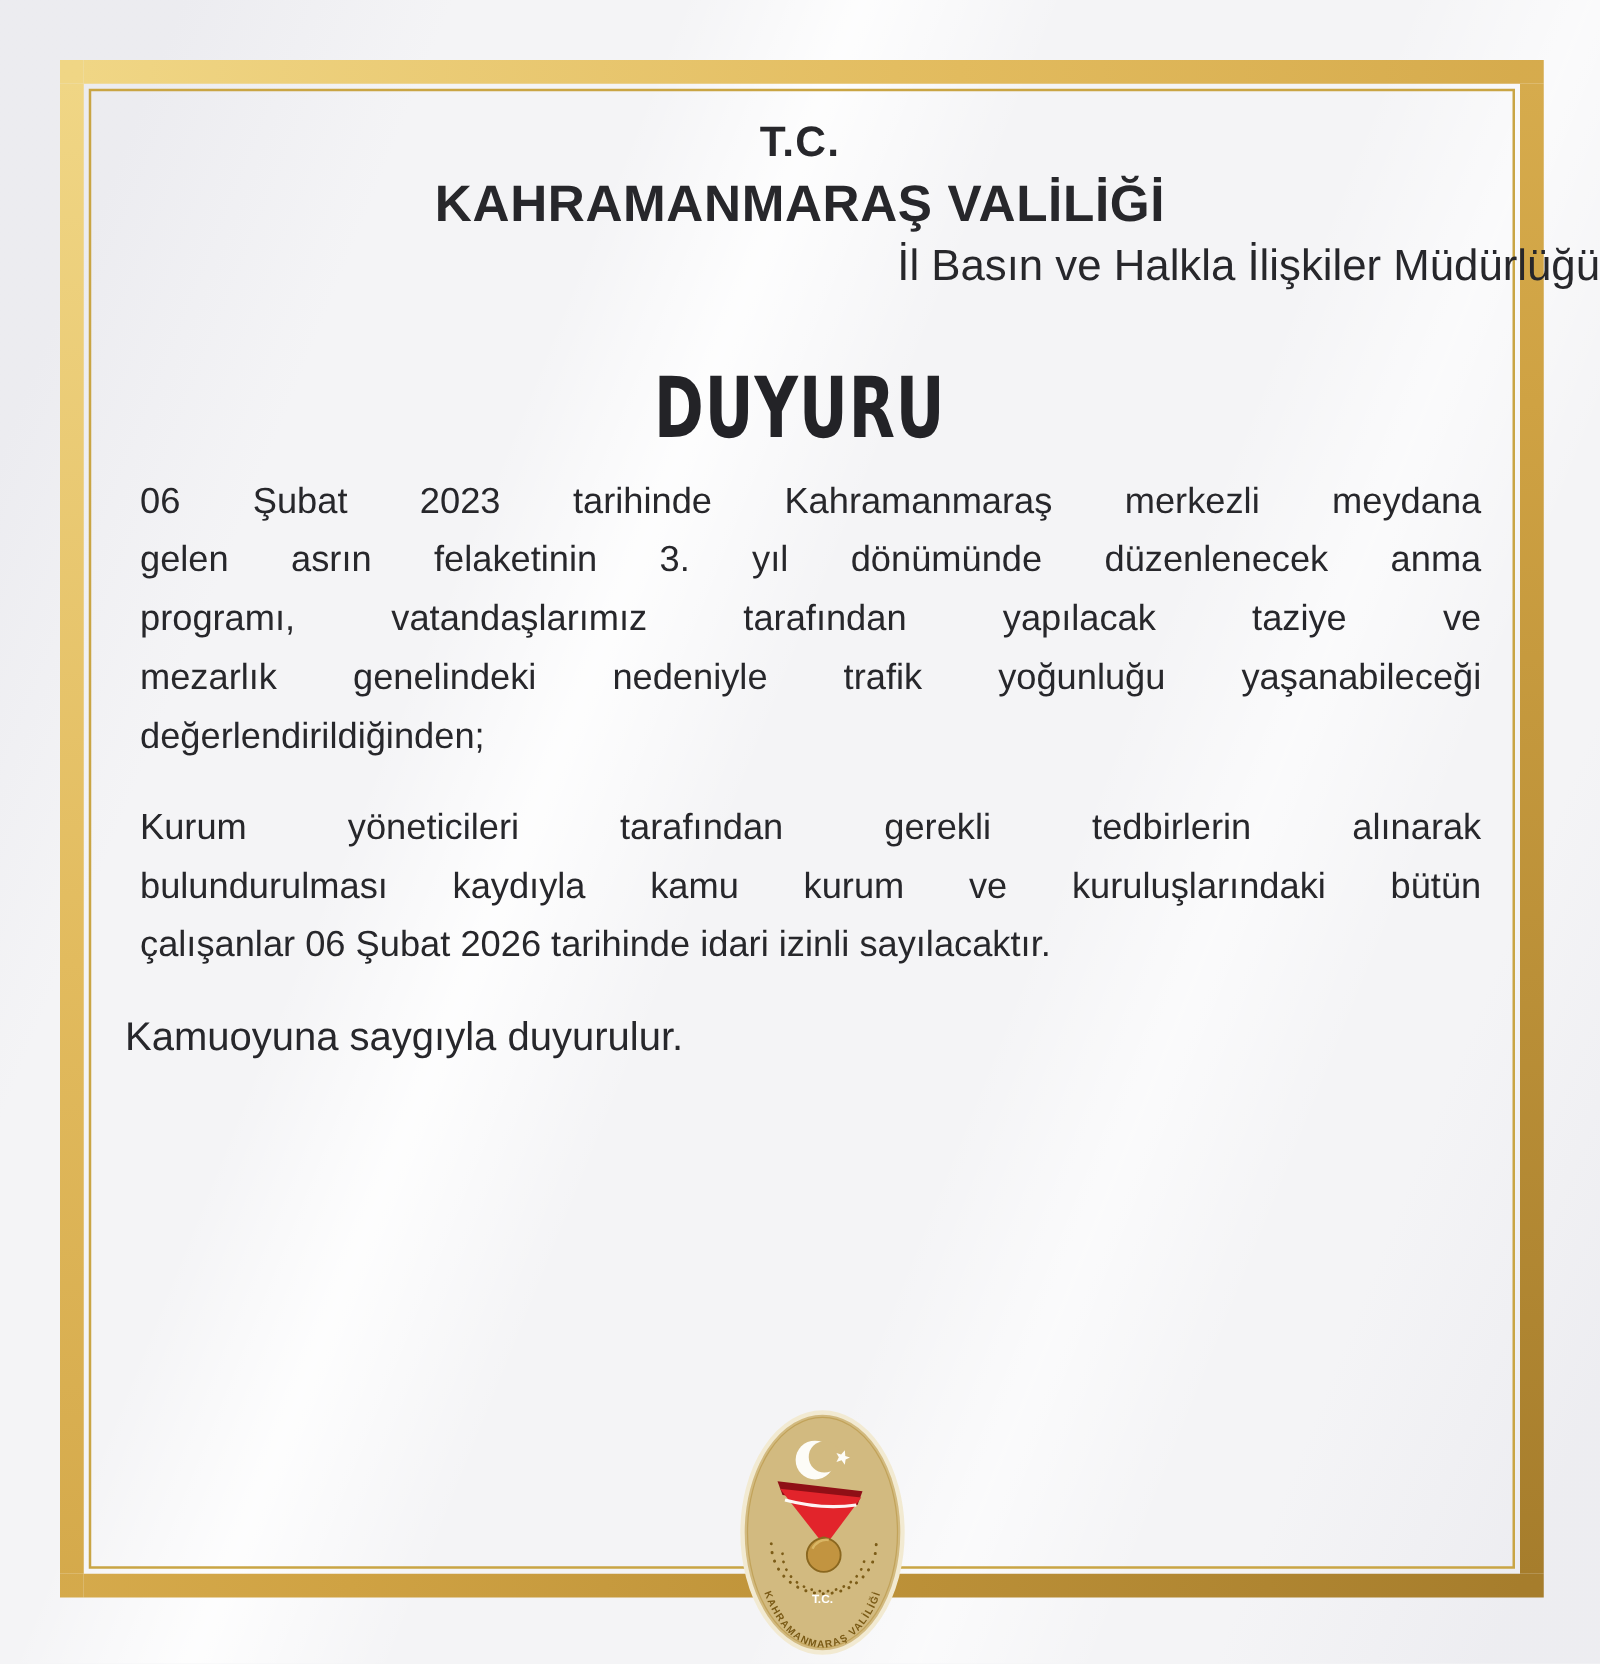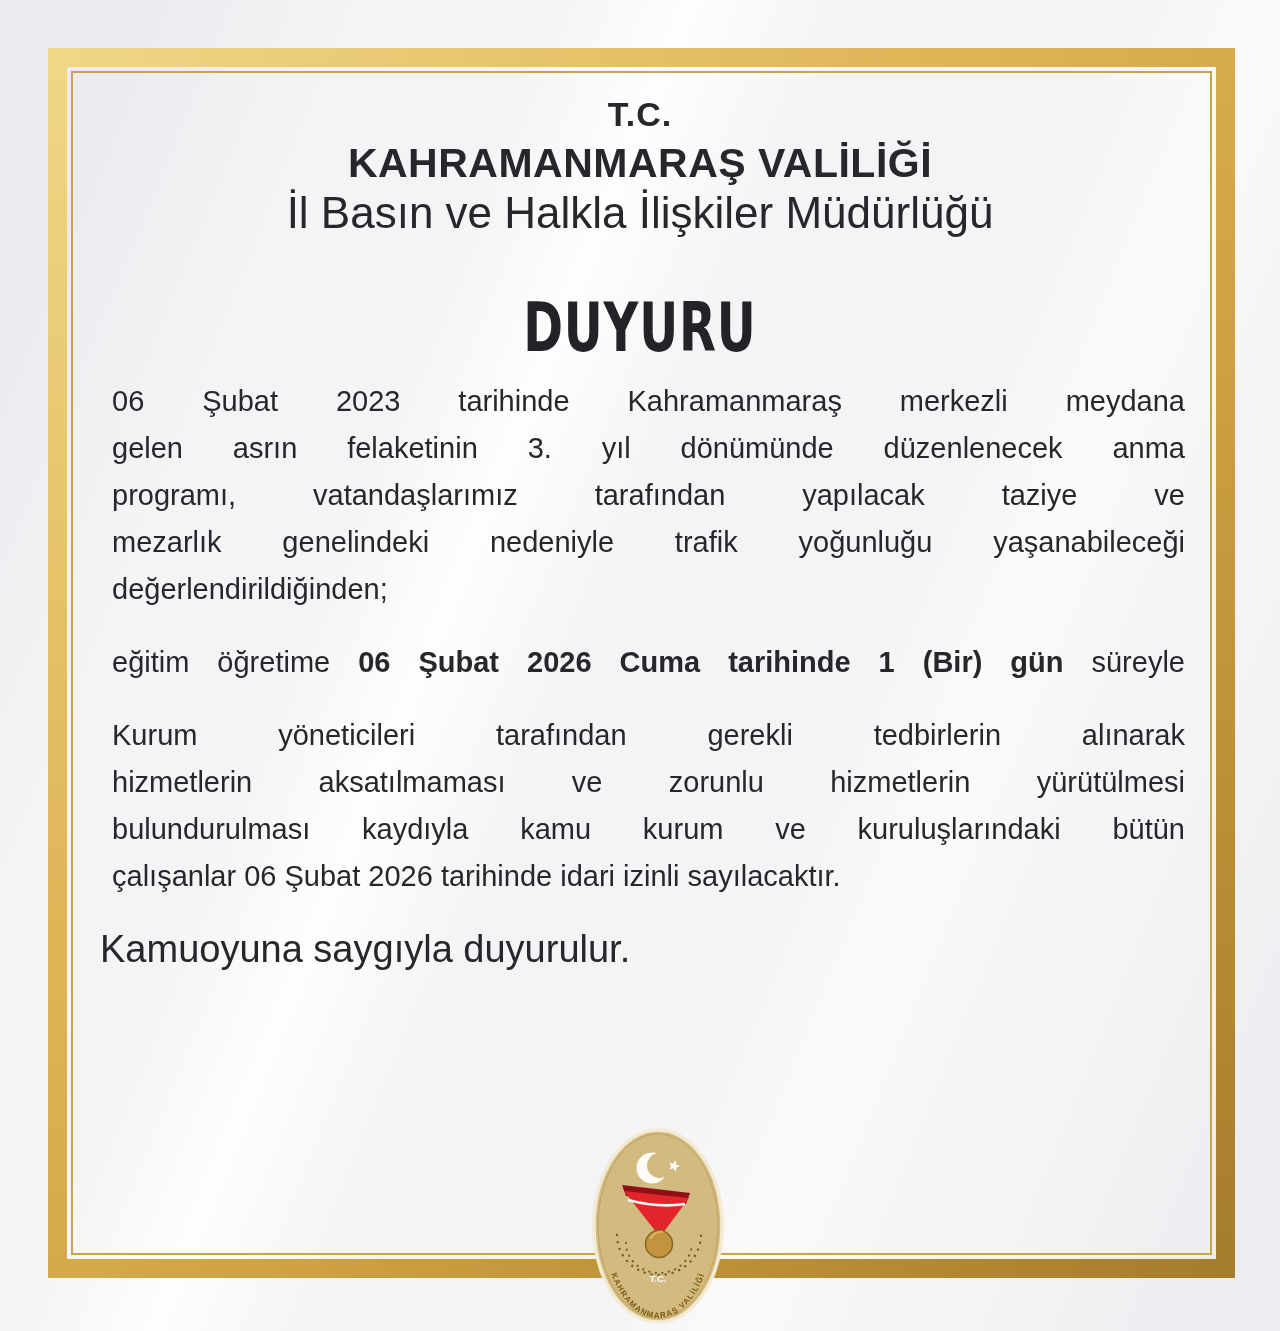--- a/index.html
+++ b/index.html
@@ -29,42 +29,42 @@
     z-index: 1;
   }
   .frame::after {
     content: ""; position: absolute; inset: 4px;
     border: 2px solid #c9a544;
     pointer-events: none;
   }
   .header { position: absolute; top: 92px; left: 0; right: 0; text-align: center; z-index: 2; }
   .hdr-tc   { font-size: 34px; line-height: 44px; font-weight: bold; letter-spacing: 1px; }
   .hdr-inst { font-size: 41px; line-height: 54px; font-weight: bold; letter-spacing: 0.5px; }
-  .hdr-dept { font-size: 44px; line-height: 46px; font-weight: normal; }
+  .hdr-dept { font-size: 35px; line-height: 46px; font-weight: normal; text-align: right; }
   .title-wrap { position: absolute; top: 294px; left: 0; right: 0; text-align: center; z-index: 2; }
   .title-text {
     display: inline-block;
     font-family: "DejaVu Sans", sans-serif;
     font-weight: bold;
     font-size: 60px; line-height: 66px;
     letter-spacing: 1px;
     transform: scale(0.80, 1.12);
     transform-origin: center;
     color: #232327;
   }
   .doc-body {
     position: absolute; top: 378px; left: 100px; width: 1085px;
     font-size: 29px; line-height: 47px;
     z-index: 2;
   }
   .para { margin: 0 0 26px 12px; }
   .line { text-align: justify; }
   .line.stretch { text-align-last: justify; }
   .line b { font-weight: bold; }
-  .closing { font-size: 38px; margin-top: 26px; }
+  .closing { font-size: 32px; margin-top: 26px; }
   .seal {
     position: absolute; left: 591px; top: 1127px;
     width: 134px; height: 198px; z-index: 3;
   }
 </style>
 </head>
 <body>
 
 <div class="bg-rays"></div>
 
@@ -83,25 +83,23 @@
 <div class="doc-body">
 
 <div class="para">
       <div class="line stretch"><span>06 Şubat 2023 tarihinde Kahramanmaraş merkezli meydana</span></div>
       <div class="line stretch"><span>gelen asrın felaketinin 3. yıl dönümünde düzenlenecek anma</span></div>
       <div class="line stretch"><span>programı, vatandaşlarımız tarafından yapılacak taziye ve</span></div>
       <div class="line stretch"><span>mezarlık genelindeki nedeniyle trafik yoğunluğu yaşanabileceği</span></div>
       <div class="line"><span>değerlendirildiğinden;</span></div>
     </div>
     <div class="para">
-      <div class="line stretch"><span>eğitim öğretime </span><b>06 Şubat 2026 Cuma tarihinde 1 (Bir) gün</b><span> süreyle</span></div>
     </div>
     <div class="para">
       <div class="line stretch"><span>Kurum yöneticileri tarafından gerekli tedbirlerin alınarak</span></div>
-      <div class="line stretch"><span>hizmetlerin aksatılmaması ve zorunlu hizmetlerin yürütülmesi</span></div>
       <div class="line stretch"><span>bulundurulması kaydıyla kamu kurum ve kuruluşlarındaki bütün</span></div>
       <div class="line"><span>çalışanlar 06 Şubat 2026 tarihinde idari izinli sayılacaktır.</span></div>
     </div>
     <div class="closing">Kamuoyuna saygıyla duyurulur.</div>
   </div>
 
 <svg class="seal" viewBox="0 0 134 198" xmlns="http://www.w3.org/2000/svg">
 
   <ellipse cx="67" cy="99" rx="64" ry="96" fill="#d2ba80" stroke="#f2ead2" stroke-width="3.5"></ellipse>
   <ellipse cx="67" cy="99" rx="60" ry="92" fill="none" stroke="#c2a35a" stroke-width="1"></ellipse>

